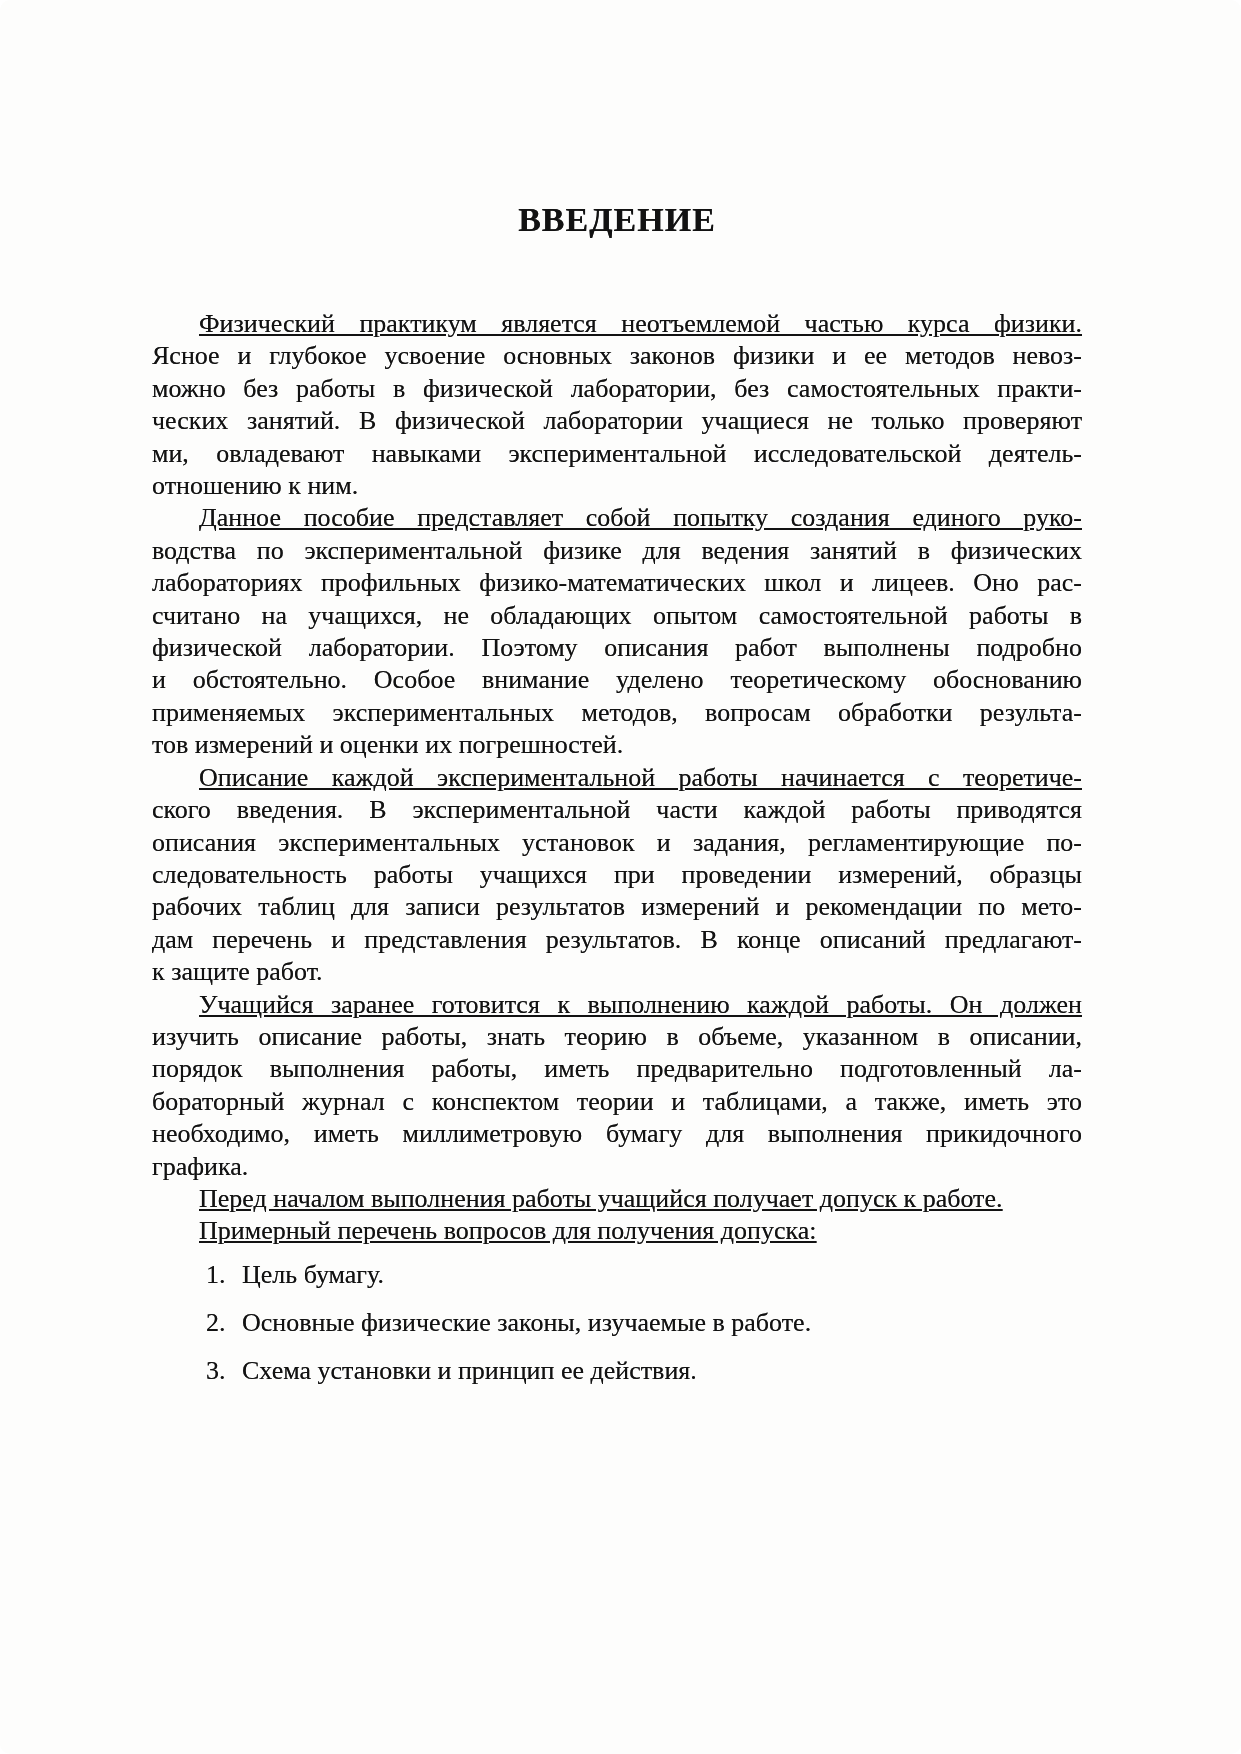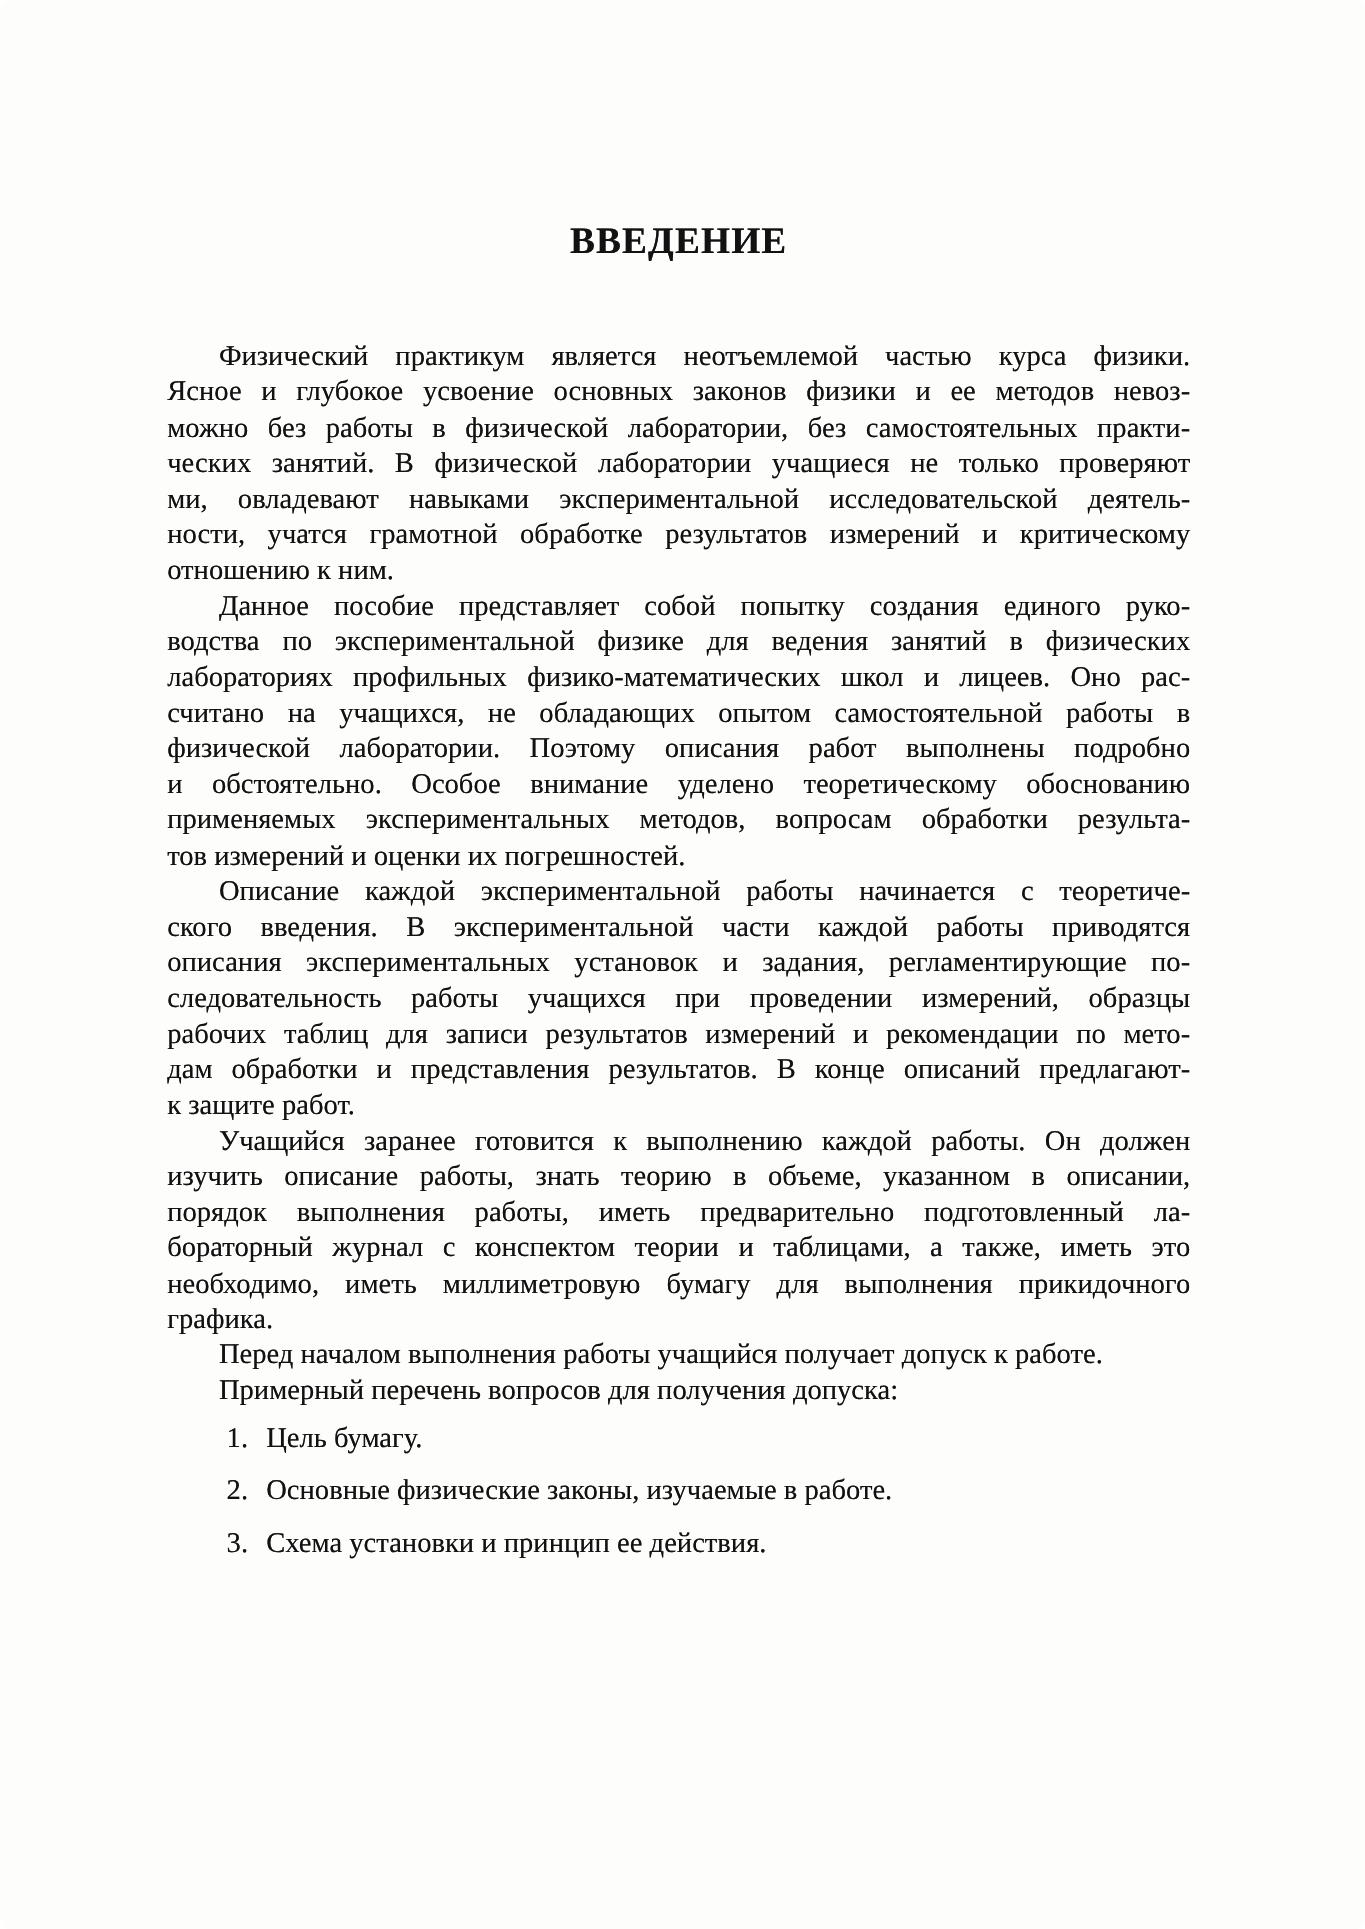--- a/index.html
+++ b/index.html
@@ -43,20 +43,21 @@
     line-height: 32.4px;
     text-shadow: 0 0 0.5px rgba(0,0,0,0.65);
   }
   .line {
     text-align: justify;
     text-align-last: justify;
     white-space: normal;
   }
   .line.first {
     text-indent: 47px;
+    text-decoration: underline;
   }
   .line.last {
     text-align-last: left;
   }
   .question-list {
     list-style: none;
     margin: 10px 0 0 0;
     padding: 0;
     font-size: 26px;
     line-height: 33px;
@@ -79,40 +80,39 @@
 <div class="page" style="background: rgb(253, 253, 252); color: rgb(18, 18, 18);">
   <div class="column">
     <h1 class="title">ВВЕДЕНИЕ</h1>
     <div class="body-text" id="paragraphs">
         <div>
           <div class="line first">Физический практикум является неотъемлемой частью курса физики.</div>
           <div class="line">Ясное и глубокое усвоение основных законов физики и ее методов невоз-</div>
           <div class="line">можно без работы в физической лаборатории, без самостоятельных практи-</div>
           <div class="line">ческих занятий. В физической лаборатории учащиеся не только проверяют</div>
           <div class="line">ми, овладевают навыками экспериментальной исследовательской деятель-</div>
-          <div class="line">ности, учатся грамотной обработке результатов измерений и критическому</div>
           <div class="line last">отношению к ним.</div>
         </div>
         <div>
           <div class="line first">Данное пособие представляет собой попытку создания единого руко-</div>
           <div class="line">водства по экспериментальной физике для ведения занятий в физических</div>
           <div class="line">лабораториях профильных физико-математических школ и лицеев. Оно рас-</div>
           <div class="line">считано на учащихся, не обладающих опытом самостоятельной работы в</div>
           <div class="line">физической лаборатории. Поэтому описания работ выполнены подробно</div>
           <div class="line">и обстоятельно. Особое внимание уделено теоретическому обоснованию</div>
           <div class="line">применяемых экспериментальных методов, вопросам обработки результа-</div>
           <div class="line last">тов измерений и оценки их погрешностей.</div>
         </div>
         <div>
           <div class="line first">Описание каждой экспериментальной работы начинается с теоретиче-</div>
           <div class="line">ского введения. В экспериментальной части каждой работы приводятся</div>
           <div class="line">описания экспериментальных установок и задания, регламентирующие по-</div>
           <div class="line">следовательность работы учащихся при проведении измерений, образцы</div>
           <div class="line">рабочих таблиц для записи результатов измерений и рекомендации по мето-</div>
-          <div class="line">дам обработки и представления результатов. В конце описаний предлагают-</div>
+          <div class="line">дам перечень и представления результатов. В конце описаний предлагают-</div>
           <div class="line last">к защите работ.</div>
         </div>
         <div>
           <div class="line first">Учащийся заранее готовится к выполнению каждой работы. Он должен</div>
           <div class="line">изучить описание работы, знать теорию в объеме, указанном в описании,</div>
           <div class="line">порядок выполнения работы, иметь предварительно подготовленный ла-</div>
           <div class="line">бораторный журнал с конспектом теории и таблицами, а также, иметь это</div>
           <div class="line">необходимо, иметь миллиметровую бумагу для выполнения прикидочного</div>
           <div class="line last">графика.</div>
         </div>

